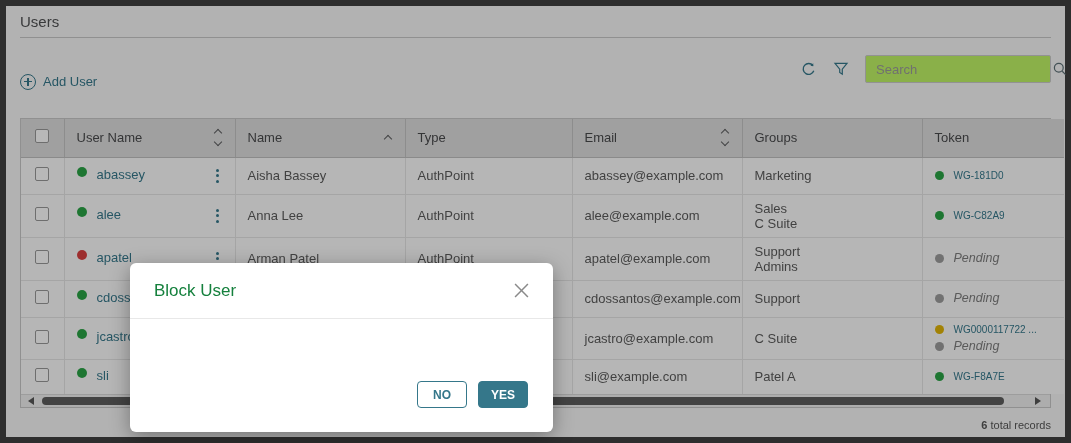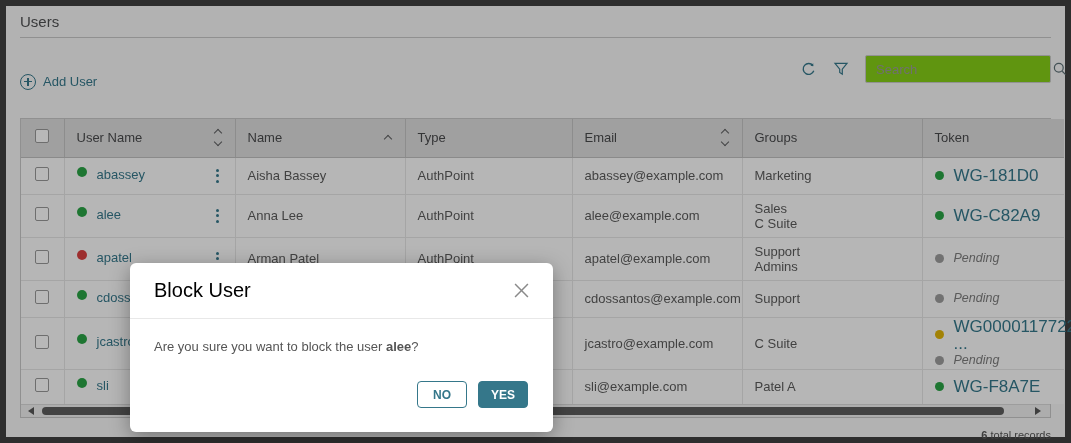--- a/index.html
+++ b/index.html
@@ -13,21 +13,21 @@
 
   
   .toolbar { margin-top:16px; height:30px; display:flex; align-items:center; justify-content:space-between; }
   .add-user { display:flex; align-items:center; gap:7px; color:#35778A; font-size:13px; cursor:pointer;margin-top:25px; }
   .plus-circle { width:16px; height:16px; border:1.4px solid #35778A; border-radius:50%; position:relative; display:inline-block; }
   .plus-circle::before, .plus-circle::after { content:""; position:absolute; background:#35778A; }
   .plus-circle::before { left:3px; right:3px; top:50%; height:1.4px; margin-top:-0.7px; }
   .plus-circle::after { top:3px; bottom:3px; left:50%; width:1.4px; margin-left:-0.7px; }
   .toolbar-right { display:flex; align-items:center; gap:16px; }
   .icon-btn { display:inline-flex; align-items:center; justify-content:center; cursor:pointer; }
-  .search-box { width:186px; height:28px; background:#84cc16; border:1px solid #c9c9c9; border-radius:2px; display:flex; align-items:center; padding:0 8px 0 10px; }
+  .search-box { width:186px; height:28px; background:#bef264; border:1px solid #c9c9c9; border-radius:2px; display:flex; align-items:center; padding:0 8px 0 10px; }
   .search-box input { flex:1; border:none; outline:none; background:transparent; font-size:13px; color:#555; font-family:"Liberation Sans",sans-serif; }
   .search-box input::placeholder { color:#9a9a9a; }
 
   
   .table-wrap { margin-top:34px; border:1px solid #c6c6c6; background:#a16207; }
   table { width:100%; border-collapse:collapse; table-layout:fixed; }
   col.c0{width:43px} col.c1{width:171px} col.c2{width:170px} col.c3{width:167px} col.c4{width:170px} col.c5{width:180px} col.c6{width:142px}
   thead th { background:#dcdcdc; height:38px; font-size:13px; font-weight:400; color:#48494b; text-align:left; padding:0 0 0 12px; border-right:1px solid #c2c2c2; border-bottom:1px solid #bdbdbd; }
   thead th:last-child { border-right:none; }
   thead th .th-inner { display:flex; align-items:center; justify-content:space-between; padding-right:14px; }
@@ -46,21 +46,21 @@
   .dot[data-color="yellow"] { background:#dfb308; }
   .dot[data-color="gray"]   { background:#9b9b9b; }
 
   .user-cell { display:flex; align-items:flex-start; gap:10px; }
   .user-link { color:#35778A; text-decoration:none; cursor:pointer; }
   .kebab { margin-left:auto; margin-right:14px; display:flex; flex-direction:column; gap:2.5px; cursor:pointer; padding:2px; }
   .kebab i { width:3px; height:3px; border-radius:50%; background:#35778A; display:block; }
 
   .groups-cell div { line-height:15px; }
   .token-line { display:flex; align-items:center; gap:10px; line-height:17px; }
-  .token-link { color:#35778A; font-size:17px; text-decoration:none; cursor:pointer; }
+  .token-link { color:#35778A; font-size:10px; text-decoration:none; cursor:pointer; }
   .token-pending { color:#7c7c7c; font-size:12.5px; font-style:italic;text-align:right; }
 
   
   .sort { display:flex; flex-direction:column; gap:3px; align-items:center; cursor:pointer; }
   .chev { width:6px; height:6px; border-right:1.4px solid #5c5d5f; border-bottom:1.4px solid #5c5d5f; display:block; }
   .chev.up { transform:rotate(-135deg); margin-top:2px; }
   .chev.down { transform:rotate(45deg); margin-bottom:2px; }
 
   
   .hscroll { position:relative; height:13px; background:#ededed; border-top:1px solid #d8d8d8; }
@@ -69,21 +69,21 @@
   .harrow.left  { left:7px;  border-right:6px solid #555; }
   .harrow.right { right:9px; border-left:6px solid #555; }
 
   .footer { margin-top:11px; text-align:right; font-size:11px; color:#555; }
   .footer b { font-weight:700; }
 
   
   .dim { position:absolute; inset:0; background:rgba(0,0,0,0.27); z-index:5; }
   .modal { position:absolute; left:130px; top:263px; width:423px; height:169px; background:#ffffff; border-radius:6px; box-shadow:0 5px 20px rgba(0,0,0,0.35); z-index:10; }
   .modal-header { height:56px; display:flex; align-items:center; justify-content:space-between; padding:0 24px; border-bottom:1px solid #e8e8e8; }
-  .modal-title { font-size:20px; color:#000000; }
+  .modal-title { font-size:17px; color:#15803d; }
   .modal-close { cursor:pointer; display:inline-flex; }
   .modal-body { padding:20px 24px 0 24px; font-size:13px; color:#555; }
   .modal-body b { font-weight:700; }
   .modal-actions { position:absolute; right:25px; bottom:24px; display:flex; gap:11px;padding-left:21px; }
   .btn { min-width:50px; height:27px; border-radius:4px; font-size:12px; font-weight:700; font-family:"Liberation Sans",sans-serif; cursor:pointer; padding:0 12px; }
   .btn-no  { background:#ffffff; border:1px solid #35778A; color:#35778A; }
   .btn-yes { background:#35778A; border:1px solid #35778A; color:#ffffff; }
 
   svg { display:block; }
 </style>
@@ -358,20 +358,17 @@
 <div class="modal">
   <div class="modal-header">
     <span class="modal-title">Block User</span>
     <span class="modal-close">
       <svg width="15" height="15" viewBox="0 0 14 14" stroke="#8a8a8a" stroke-width="1.4">
         <line x1="1" y1="1" x2="13" y2="13"></line>
           <line x1="13" y1="1" x2="1" y2="13"></line>
       </svg>
     </span>
   </div>
-  <div class="modal-body">
-    <span>Are you sure you want to block the user </span><b>alee</b><span>?</span>
-  </div>
   <div class="modal-actions">
     <button class="btn btn-no">NO</button>
     <button class="btn btn-yes">YES</button>
   </div>
 </div>
 
 </body></html>

